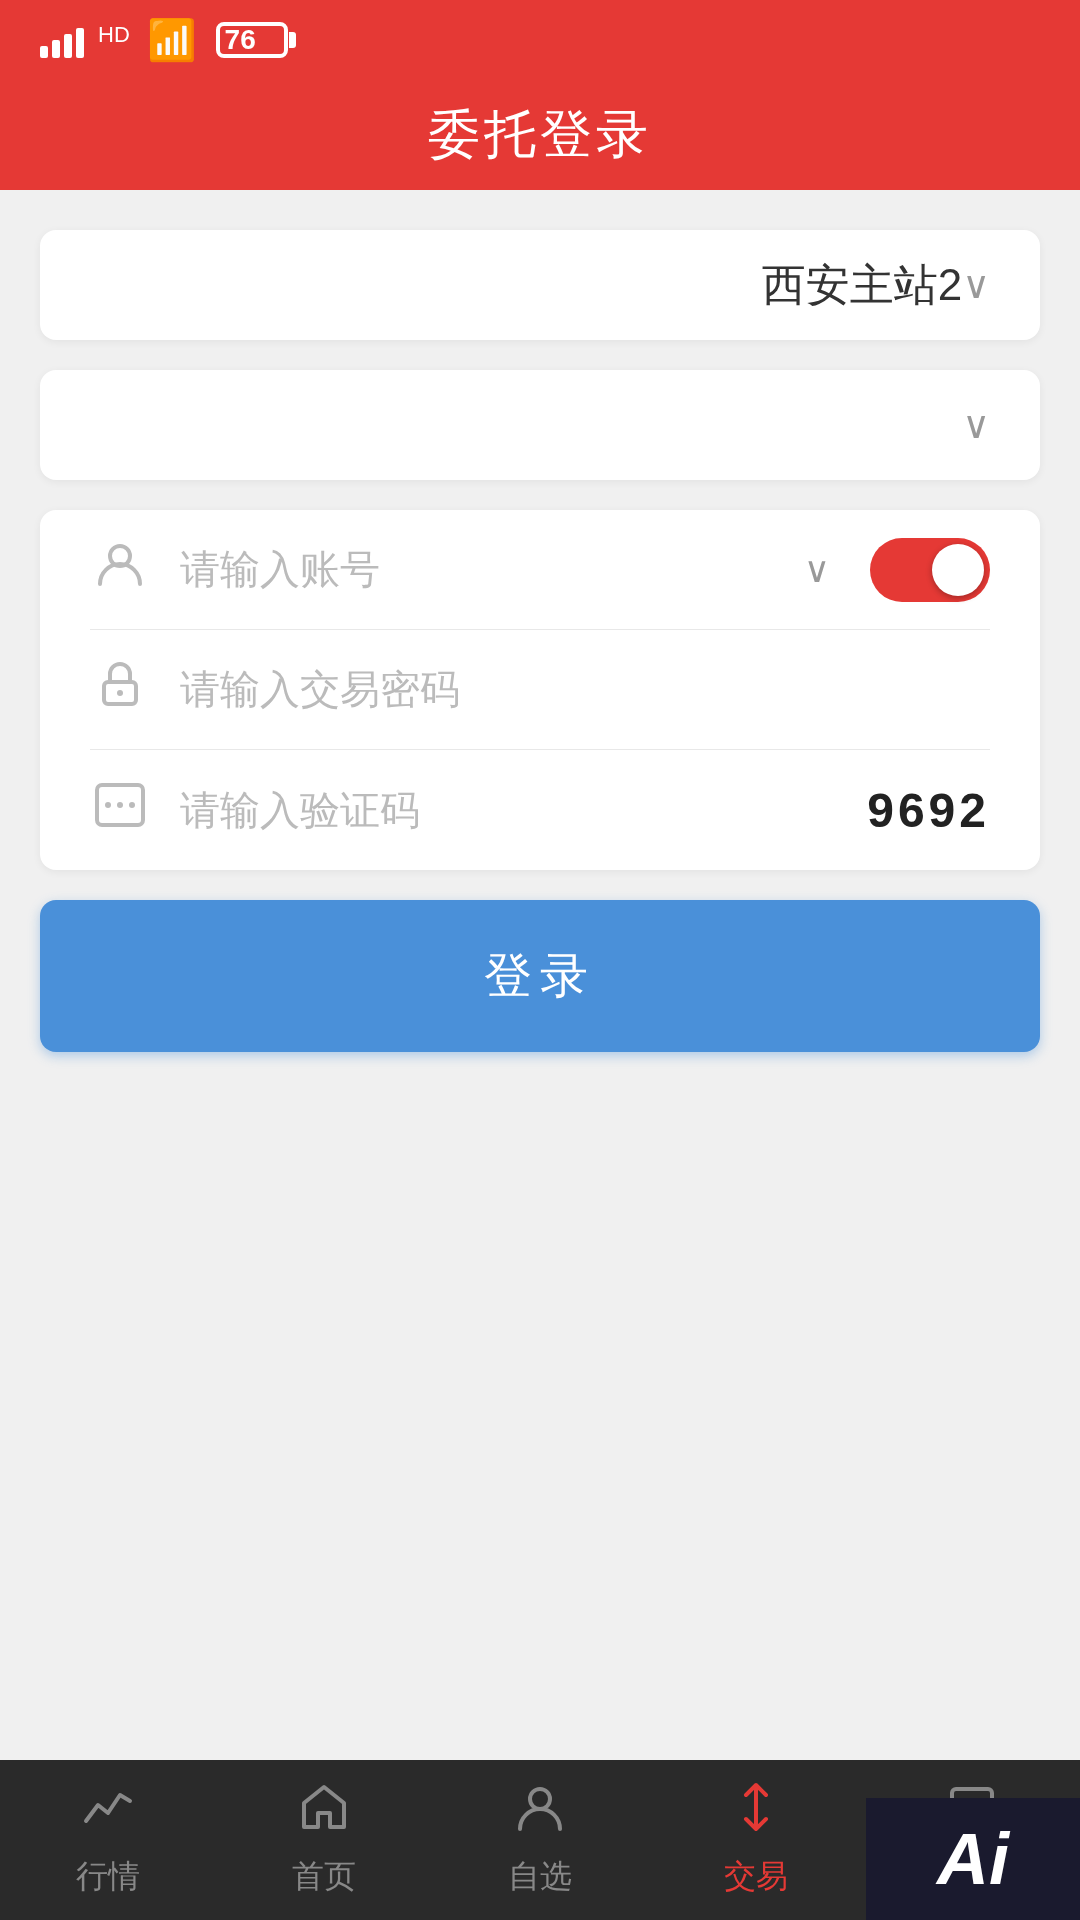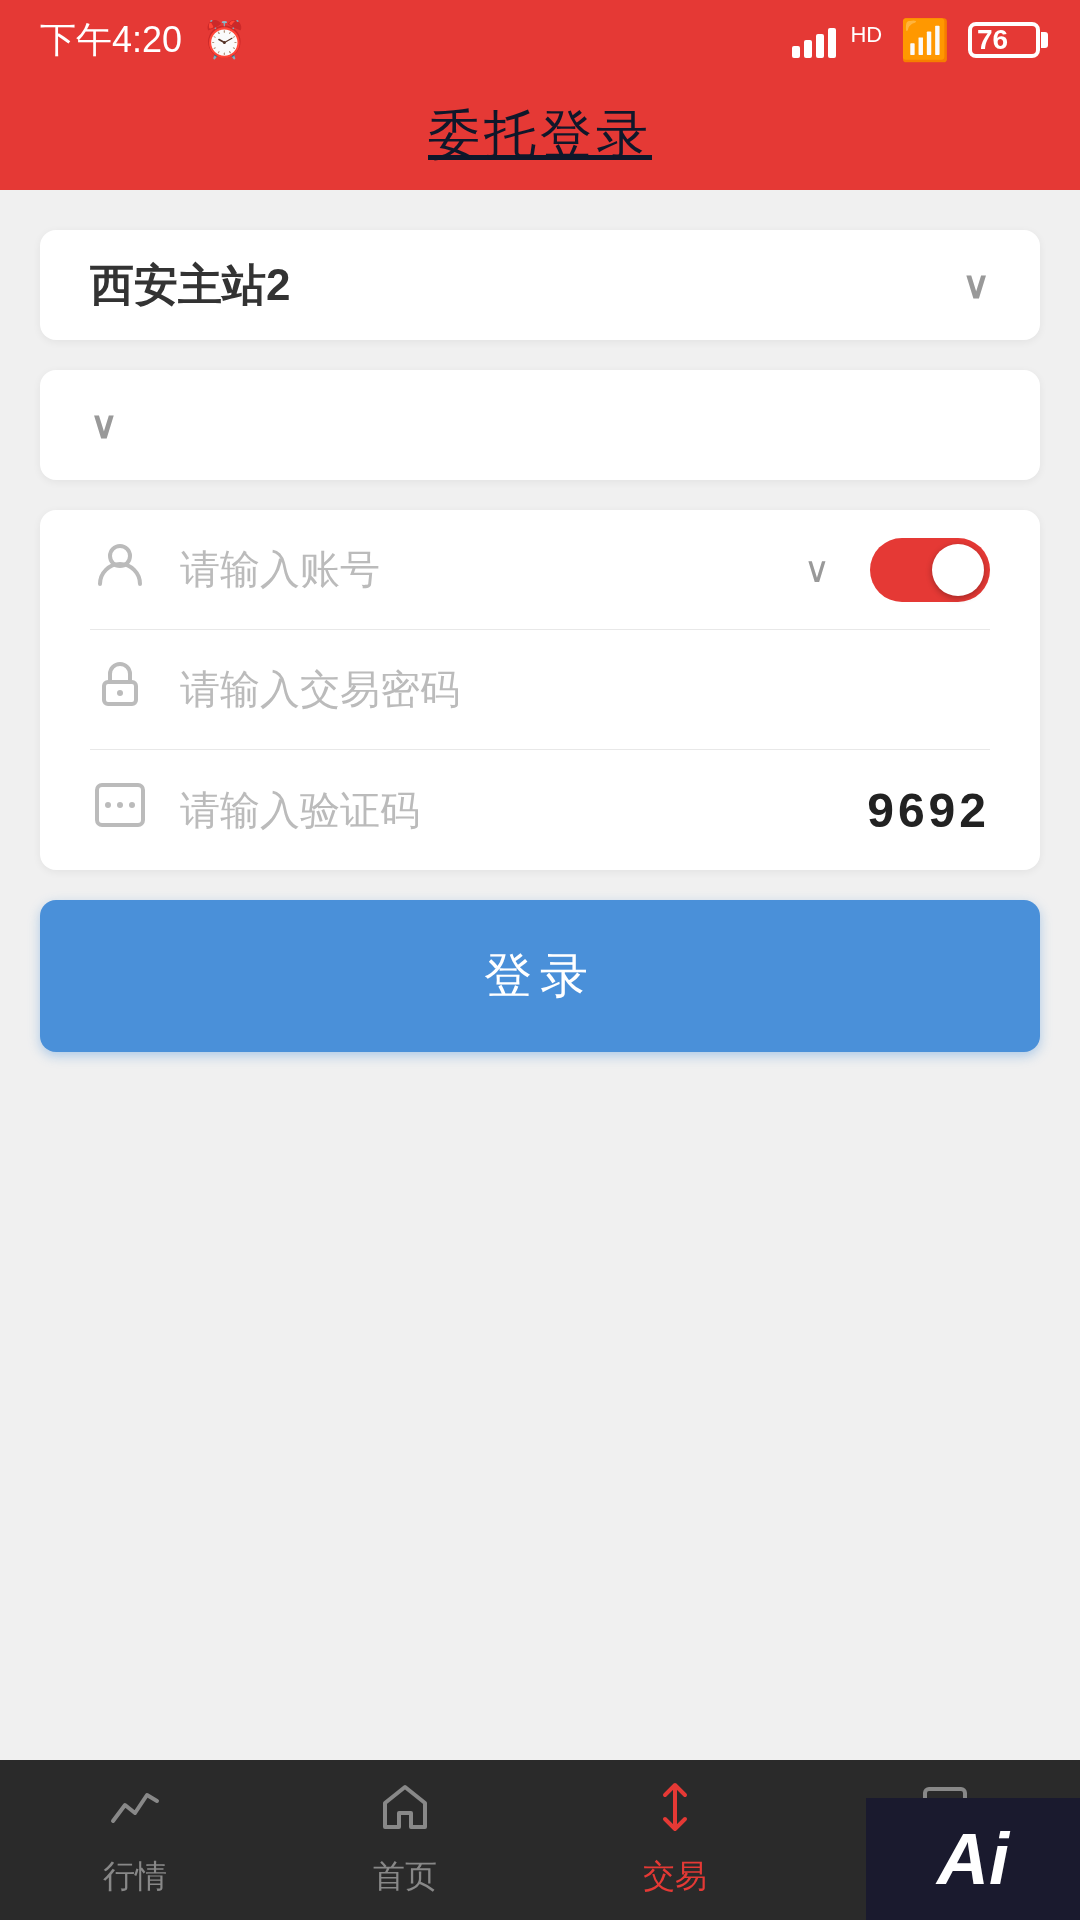--- a/index.html
+++ b/index.html
@@ -76,48 +76,46 @@
     
     .header {
       width: 100%;
       height: 110px;
       background: #e53935;
       display: flex;
       align-items: center;
       justify-content: center;
     }
     .header-title {
-      color: #0f172a;
+      color: #ffffff;
       font-size: 52px;
       font-weight: 500;
       letter-spacing: 4px;
-      text-decoration: underline;
     }
 
     
     .main {
       width: 100%;
       padding: 40px 40px 0 40px;
       display: flex;
       flex-direction: column;
       gap: 30px;
     }
 
     
     .select-card {
       width: 100%;
       height: 110px;
       background: white;
       border-radius: 16px;
       display: flex;
       align-items: center;
-      justify-content: space-between;
+      justify-content: flex-end;
       padding: 0 50px;
       box-shadow: 0 2px 8px rgba(0,0,0,0.06);
-      font-weight: bold;
     }
     .select-card-text {
       font-size: 44px;
       color: #333;
     }
     .chevron-icon {
       font-size: 38px;
       color: #999;
     }
 
@@ -267,24 +265,20 @@
 
     
     .alarm-icon {
       font-size: 36px;
     }
   </style>
 </head>
 <body>
 
 <div class="status-bar">
-  <div class="status-left">
-    <span class="status-time">下午4:20</span>
-    <span class="alarm-icon">⏰</span>
-  </div>
   <div class="status-right">
 
     <div class="signal-icon">
       <div class="signal-bar" style="height:12px"></div>
       <div class="signal-bar" style="height:18px"></div>
       <div class="signal-bar" style="height:24px"></div>
       <div class="signal-bar" style="height:30px"></div>
       <span style="font-size:22px;color:white;margin-left:10px;align-self:flex-start;">HD</span>
     </div>
 
@@ -375,20 +369,29 @@
 
   <div class="nav-item">
     <span class="nav-icon">
       <svg width="52" height="52" viewBox="0 0 52 52" fill="none">
         <path d="M6 22L26 6l20 16v24H32V32H20v14H6V22z" stroke="#888" stroke-width="4" stroke-linejoin="round"></path>
       </svg>
     </span>
     <span class="nav-label">首页</span>
   </div>
 
+  <div class="nav-item">
+    <span class="nav-icon">
+      <svg width="52" height="52" viewBox="0 0 52 52" fill="none">
+        <circle cx="26" cy="18" r="10" stroke="#888" stroke-width="4"></circle>
+        <path d="M6 48c0-11.046 8.954-20 20-20s20 8.954 20 20" stroke="#888" stroke-width="4" stroke-linecap="round"></path>
+      </svg>
+    </span>
+    <span class="nav-label">自选</span>
+  </div>
 
   <div class="nav-item">
     <span class="nav-icon active">
       <svg width="52" height="52" viewBox="0 0 52 52" fill="none">
         <path d="M26 4v44M16 14l10-10 10 10M16 38l10 10 10-10" stroke="#e53935" stroke-width="4" stroke-linecap="round" stroke-linejoin="round"></path>
       </svg>
     </span>
     <span class="nav-label active">交易</span>
   </div>
 

